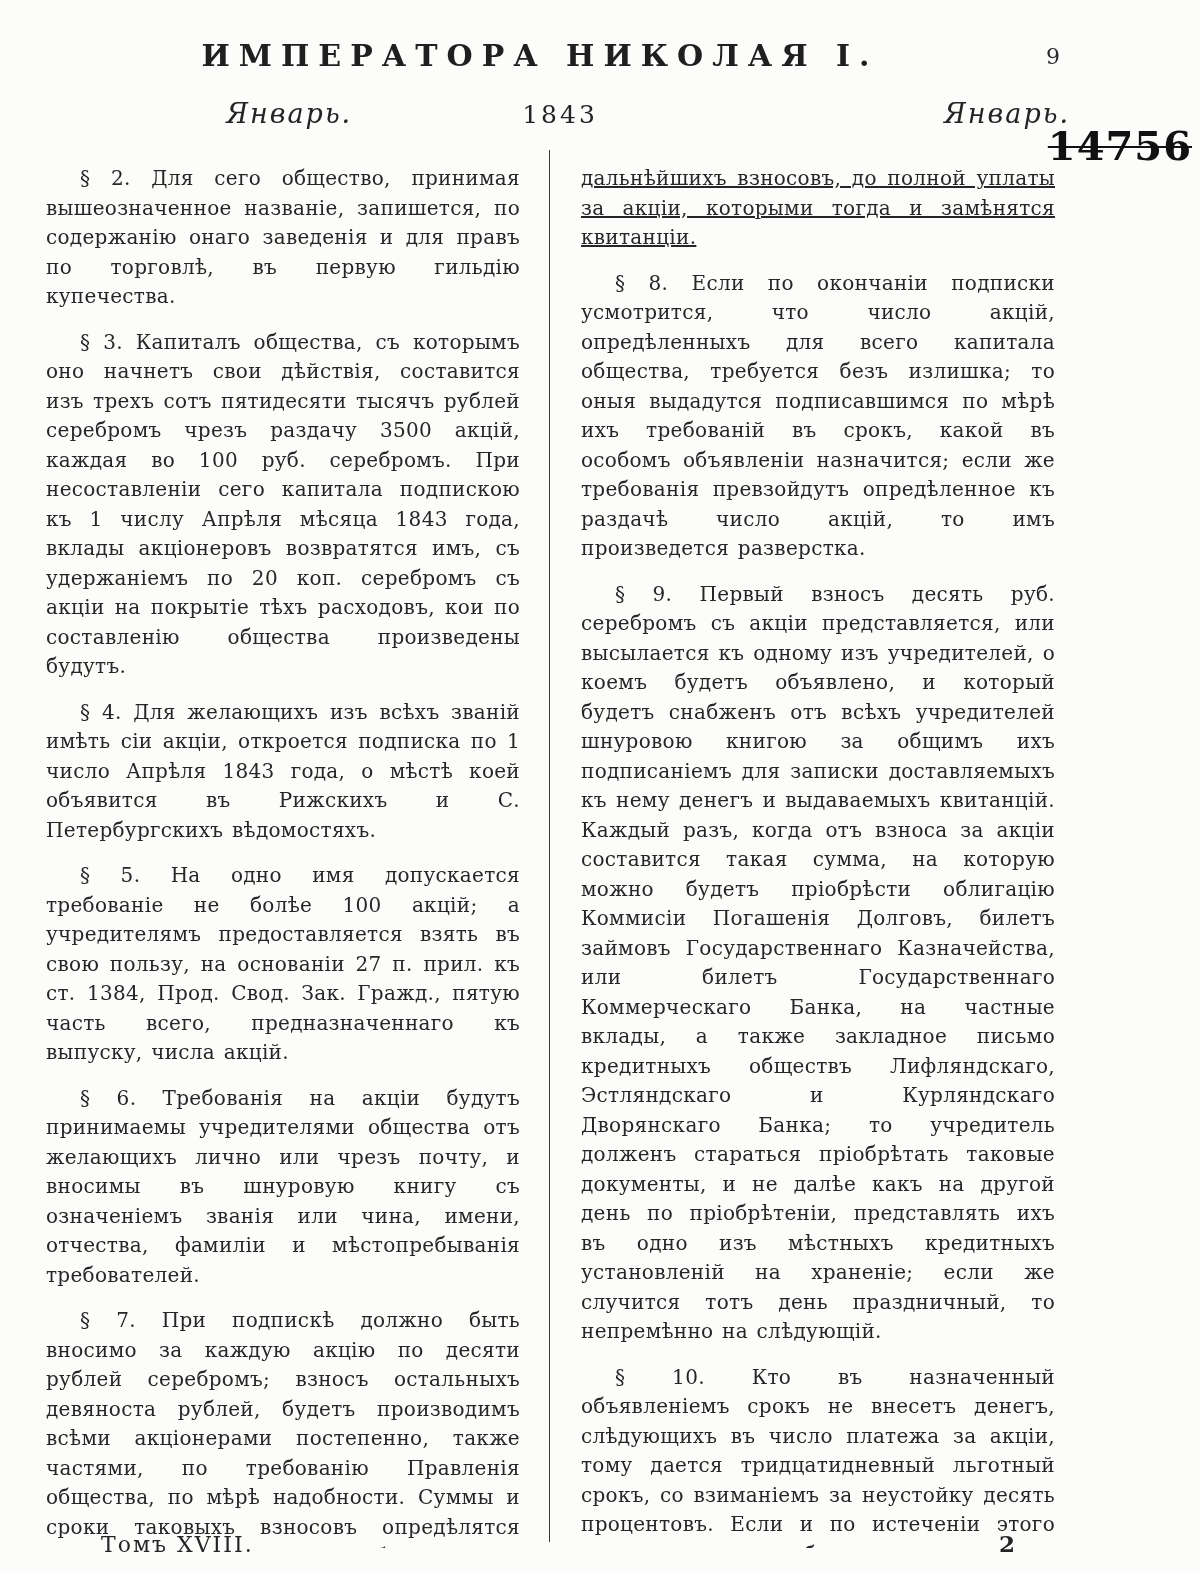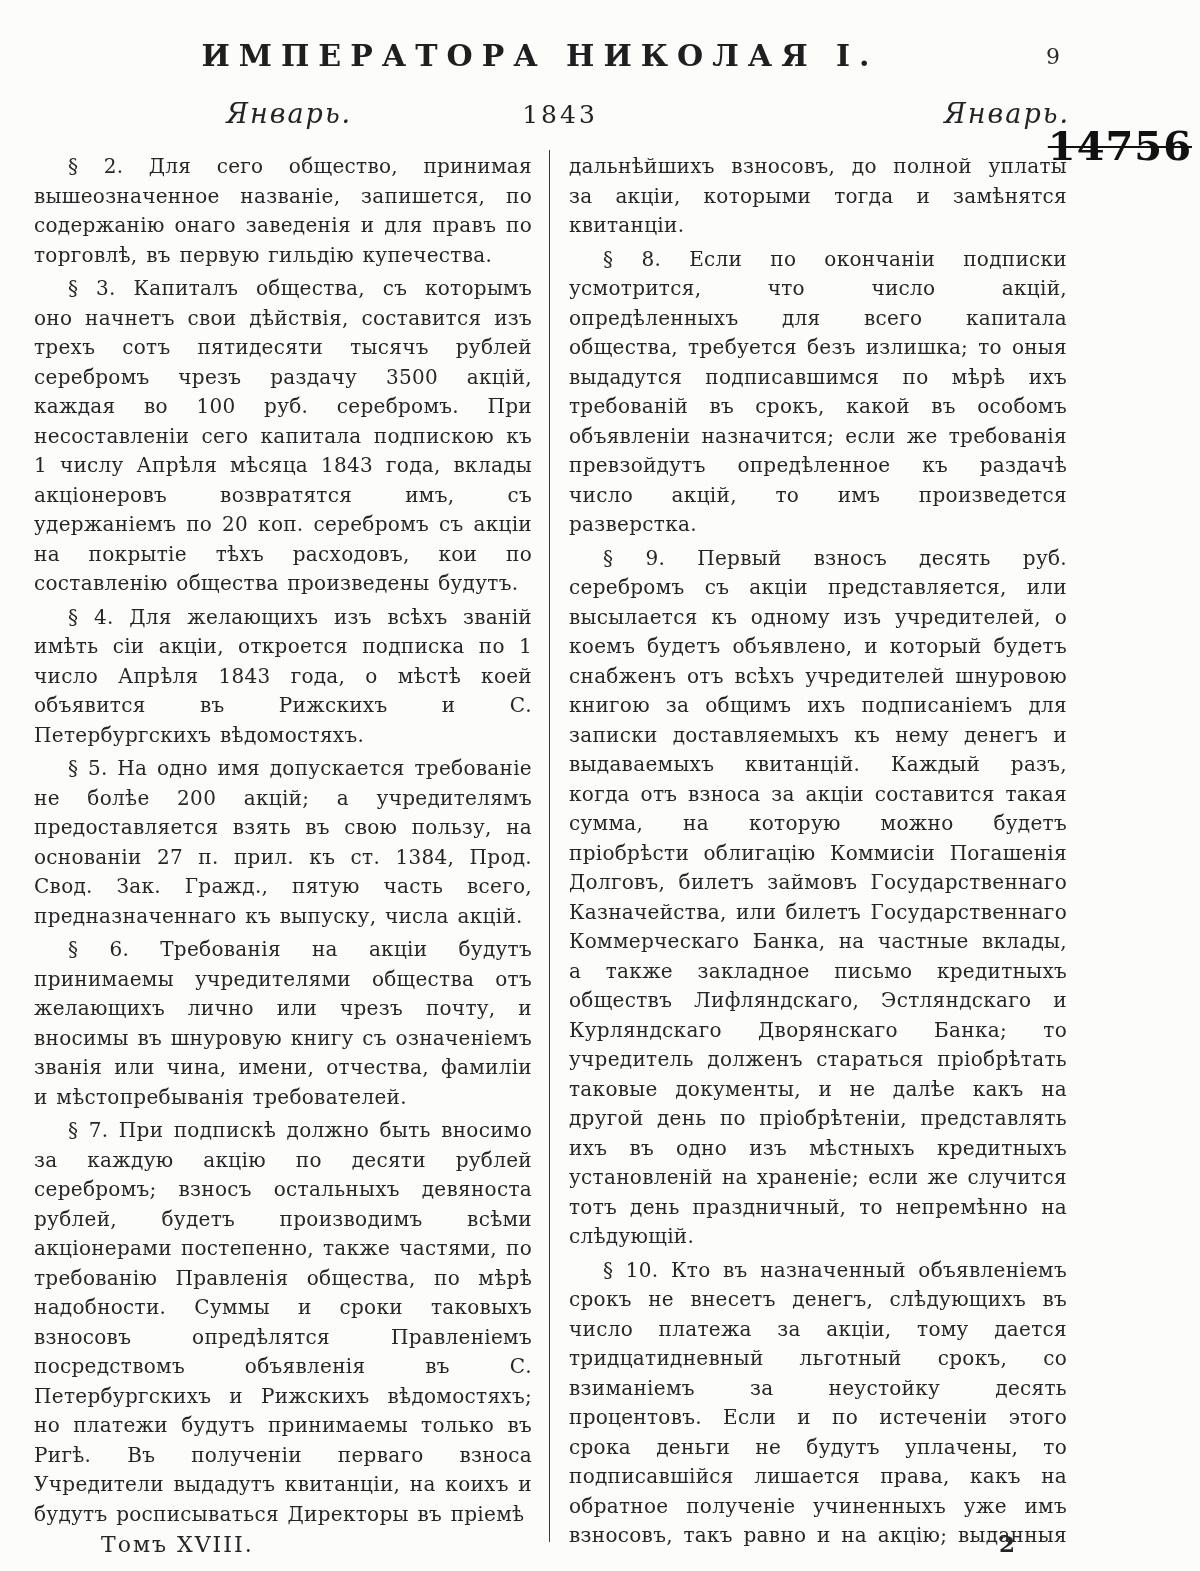--- a/index.html
+++ b/index.html
@@ -86,24 +86,24 @@
   }
   .col-left { margin-right: 13px; }
   .col-right { margin-left: 15px; }
   .divider {
     width: 1px;
     background: #3a3a3a;
     margin-top: 2px;
     height: 1392px;
   }
   .col p {
-    margin: 4px;
+    margin: 16px;
     text-indent: 34px;
   }
-  .col p.no-indent { text-indent: 0; }
+  .col p.no-indent { text-indent: 0; text-decoration: underline; }
   .footer-row {
     position: absolute;
     left: 16px;
     bottom: 14px;
     width: 1200px;
     height: 34px;
     padding-left: 44px;
   }
   .footer-left {
     position: absolute;
@@ -139,21 +139,21 @@
     <span class="year">1843</span>
     <span class="month">Январь.</span>
   </div>
 
   <div class="columns">
 
     <div class="col col-left">
       <p>§ 2. Для сего общество, принимая вышеозначенное названіе, запишется, по содержанію онаго заведенія и для правъ по торговлѣ, въ первую гильдію купечества.</p>
       <p>§ 3. Капиталъ общества, съ которымъ оно начнетъ свои дѣйствія, составится изъ трехъ сотъ пятидесяти тысячъ рублей серебромъ чрезъ раздачу 3500 акцій, каждая во 100 руб. серебромъ. При несоставленіи сего капитала подпискою къ 1 числу Апрѣля мѣсяца 1843 года, вклады акціонеровъ возвратятся имъ, съ удержаніемъ по 20 коп. серебромъ съ акціи на покрытіе тѣхъ расходовъ, кои по составленію общества произведены будутъ.</p>
       <p>§ 4. Для желающихъ изъ всѣхъ званій имѣть сіи акціи, откроется подписка по 1 число Апрѣля 1843 года, о мѣстѣ коей объявится въ Рижскихъ и С. Петербургскихъ вѣдомостяхъ.</p>
-      <p>§ 5. На одно имя допускается требованіе не болѣе 200 акцій; а учредителямъ предоставляется взять въ свою пользу, на основаніи 27 п. прил. къ ст. 1384, Прод. Свод. Зак. Гражд., пятую часть всего, предназначеннаго къ выпуску, числа акцій.</p>
+      <p>§ 5. На одно имя допускается требованіе не болѣе 100 акцій; а учредителямъ предоставляется взять въ свою пользу, на основаніи 27 п. прил. къ ст. 1384, Прод. Свод. Зак. Гражд., пятую часть всего, предназначеннаго къ выпуску, числа акцій.</p>
       <p>§ 6. Требованія на акціи будутъ принимаемы учредителями общества отъ желающихъ лично или чрезъ почту, и вносимы въ шнуровую книгу съ означеніемъ званія или чина, имени, отчества, фамиліи и мѣстопребыванія требователей.</p>
       <p>§ 7. При подпискѣ должно быть вносимо за каждую акцію по десяти рублей серебромъ; взносъ остальныхъ девяноста рублей, будетъ производимъ всѣми акціонерами постепенно, также частями, по требованію Правленія общества, по мѣрѣ надобности. Суммы и сроки таковыхъ взносовъ опредѣлятся Правленіемъ посредствомъ объявленія въ С. Петербургскихъ и Рижскихъ вѣдомостяхъ; но платежи будутъ принимаемы только въ Ригѣ. Въ полученіи перваго взноса Учредители выдадутъ квитанціи, на коихъ и будутъ росписываться Директоры въ пріемѣ</p>
     </div>
 
     <div class="divider"></div>
 
     <div class="col col-right">
       <p class="no-indent">дальнѣйшихъ взносовъ, до полной уплаты за акціи, которыми тогда и замѣнятся квитанціи.</p>
       <p>§ 8. Если по окончаніи подписки усмотрится, что число акцій, опредѣленныхъ для всего капитала общества, требуется безъ излишка; то оныя выдадутся подписавшимся по мѣрѣ ихъ требованій въ срокъ, какой въ особомъ объявленіи назначится; если же требованія превзойдутъ опредѣленное къ раздачѣ число акцій, то имъ произведется разверстка.</p>
       <p>§ 9. Первый взносъ десять руб. серебромъ съ акціи представляется, или высылается къ одному изъ учредителей, о коемъ будетъ объявлено, и который будетъ снабженъ отъ всѣхъ учредителей шнуровою книгою за общимъ ихъ подписаніемъ для записки доставляемыхъ къ нему денегъ и выдаваемыхъ квитанцій. Каждый разъ, когда отъ взноса за акціи составится такая сумма, на которую можно будетъ пріобрѣсти облигацію Коммисіи Погашенія Долговъ, билетъ займовъ Государственнаго Казначейства, или билетъ Государственнаго Коммерческаго Банка, на частные вклады, а также закладное письмо кредитныхъ обществъ Лифляндскаго, Эстляндскаго и Курляндскаго Дворянскаго Банка; то учредитель долженъ стараться пріобрѣтать таковые документы, и не далѣе какъ на другой день по пріобрѣтеніи, представлять ихъ въ одно изъ мѣстныхъ кредитныхъ установленій на храненіе; если же случится тотъ день праздничный, то непремѣнно на слѣдующій.</p>

